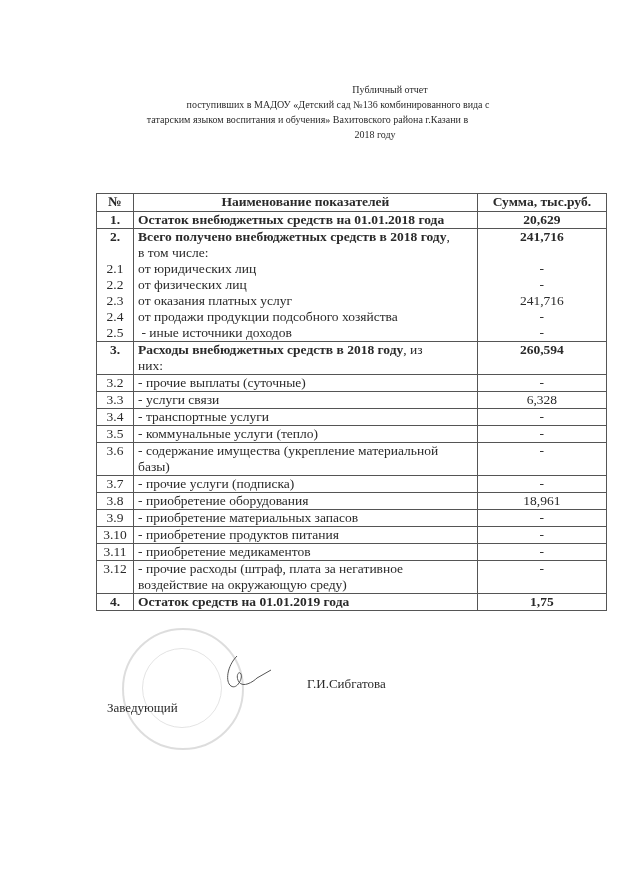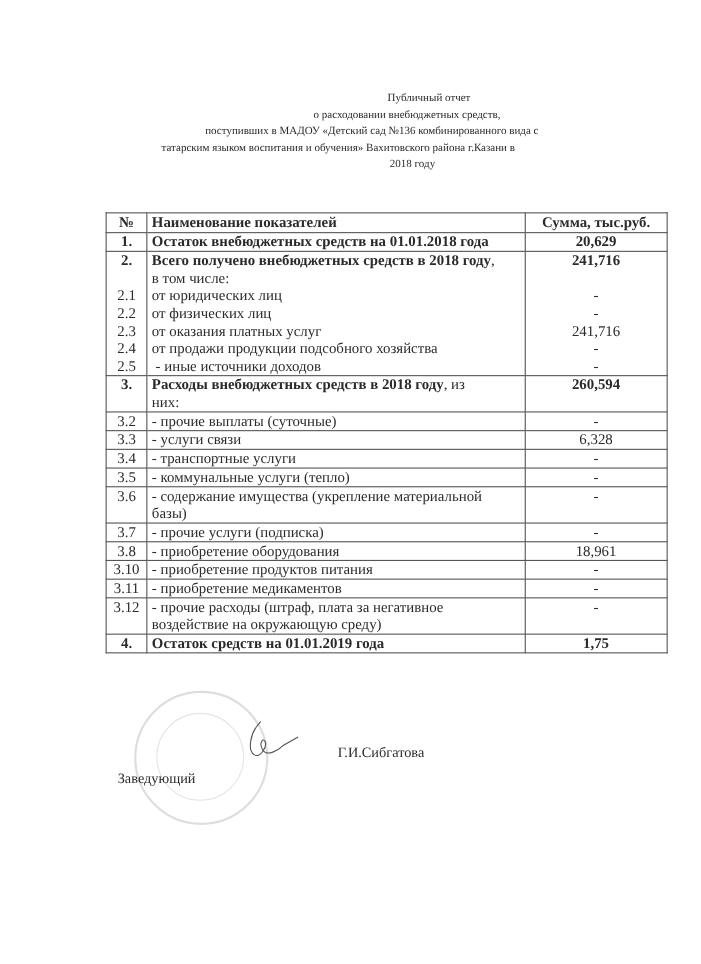--- a/index.html
+++ b/index.html
@@ -41,31 +41,30 @@
     position: absolute; left: 18px; top: 18px; width: 78px; height: 78px;
     border-radius: 50%; border: 1px solid #d8d8d8;
   }
   .sig-mark { position: absolute; left: 223px; top: 652px; }
 </style>
 </head>
 <body>
 
 <div class="title-block">
   <div class="t0">Публичный отчет</div>
-  <div class="t1">о расходовании внебюджетных средств,</div>
   <div class="t2">поступивших в МАДОУ «Детский сад №136 комбинированного вида с</div>
   <div style="margin-left:-5px">татарским языком воспитания и обучения» Вахитовского района г.Казани в</div>
   <div class="t4">2018 году</div>
 </div>
 
 <table class="report">
   <thead>
     <tr>
       <th class="c-num">№</th>
-      <th style="text-align:left">Наименование показателей</th>
+      <th style="text-align:center">Наименование показателей</th>
       <th class="c-sum">Сумма, тыс.руб.</th>
     </tr>
   </thead>
   <tbody>
     <tr>
       <td class="c-num bold">1.</td>
       <td class="c-name bold">Остаток внебюджетных средств на 01.01.2018 года</td>
       <td class="c-sum bold">20,629</td>
     </tr>
     <tr>
@@ -134,20 +133,25 @@
       <td class="c-num">3.7</td>
       <td class="c-name">- прочие услуги (подписка)</td>
       <td class="c-sum">-</td>
     </tr>
     <tr>
       <td class="c-num">3.8</td>
       <td class="c-name">- приобретение оборудования</td>
       <td class="c-sum">18,961</td>
     </tr>
     <tr>
+      <td class="c-num">3.9</td>
+      <td class="c-name">- приобретение материальных запасов</td>
+      <td class="c-sum">-</td>
+    </tr>
+    <tr>
       <td class="c-num">3.10</td>
       <td class="c-name">- приобретение продуктов питания</td>
       <td class="c-sum">-</td>
     </tr>
     <tr>
       <td class="c-num">3.11</td>
       <td class="c-name">- приобретение медикаментов</td>
       <td class="c-sum">-</td>
     </tr>
     <tr>

